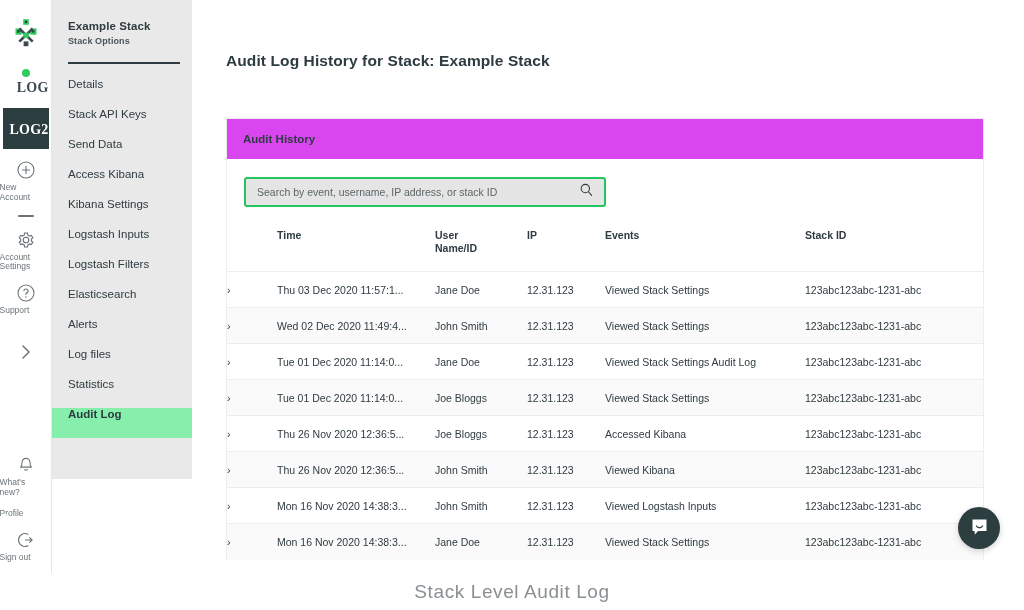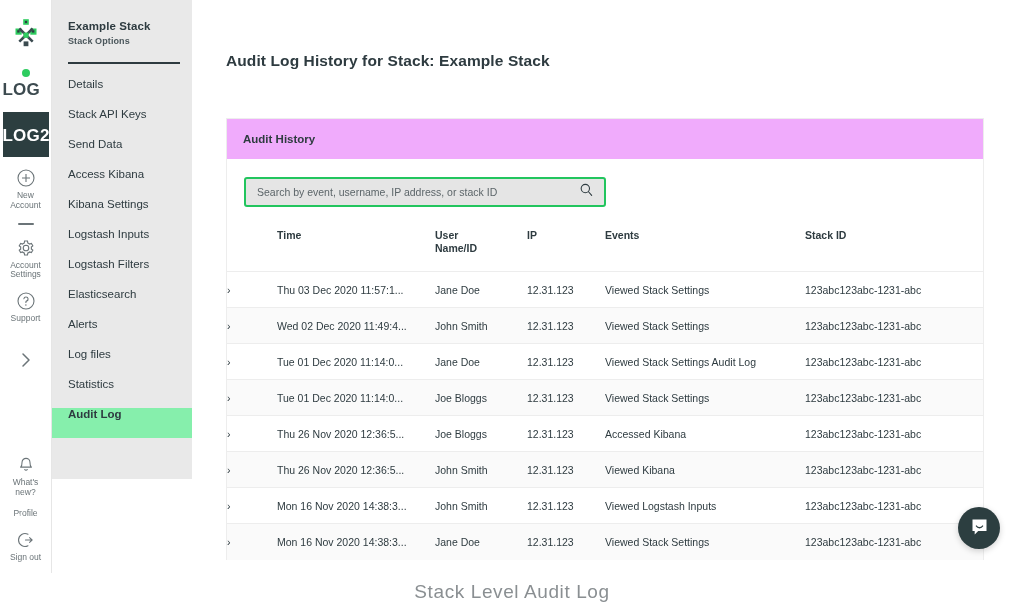--- a/index.html
+++ b/index.html
@@ -37,48 +37,48 @@
     margin-top: 16px;
     width: 38px;
     height: 38px;
     position: relative;
   }
   .brand-logo svg { display: block; }
 
   .stack-chip {
     width: 46px;
     margin-top: 10px;
-    text-align: left;
+    text-align: right;
     padding: 5px 0 6px 0;
-    font-size: 17px;
+    font-size: 14px;
     font-weight: 700;
     letter-spacing: 0.2px;
     color: #3c4a4f;
     position: relative;
     cursor: pointer;
+    font-family: Liberation Serif, serif;
   }
   .stack-chip .dot {
     display: block;
     width: 8px; height: 8px;
     border-radius: 50%;
     background: #2ecc5f;
     margin: 0 auto 3px auto;
   }
   .stack-chip.active {
     background: #2c3e40;
     color: #ffffff;
     padding-top: 14px;
     padding-bottom: 11px;
     margin-top: 6px;
   }
 
   .rail-item {
     width: 52px;
     margin-top: 12px;
-    text-align: center;
     color: #6b7478;
     font-size: 8.5px;
     line-height: 1.15;
     cursor: pointer;
   }
   .rail-item .glyph {
     display: block;
     margin: 0 auto 2px auto;
     height: 20px;
   }
@@ -187,21 +187,21 @@
     position: absolute;
     left: 34px; top: 118px;
     width: 758px;
     background: #ffffff;
     border: 1px solid #ededed;
     border-bottom: none;
   }
 
   .card-head {
     height: 40px;
-    background: #f0abfc;
+    background: #d946ef;
     display: flex;
     align-items: center;
     padding-left: 16px;
     font-size: 11.5px;
     font-weight: 700;
     color: #2e3b40;
   }
 
   .search-wrap { padding: 18px 0 16px 17px; }
   .search-box {

